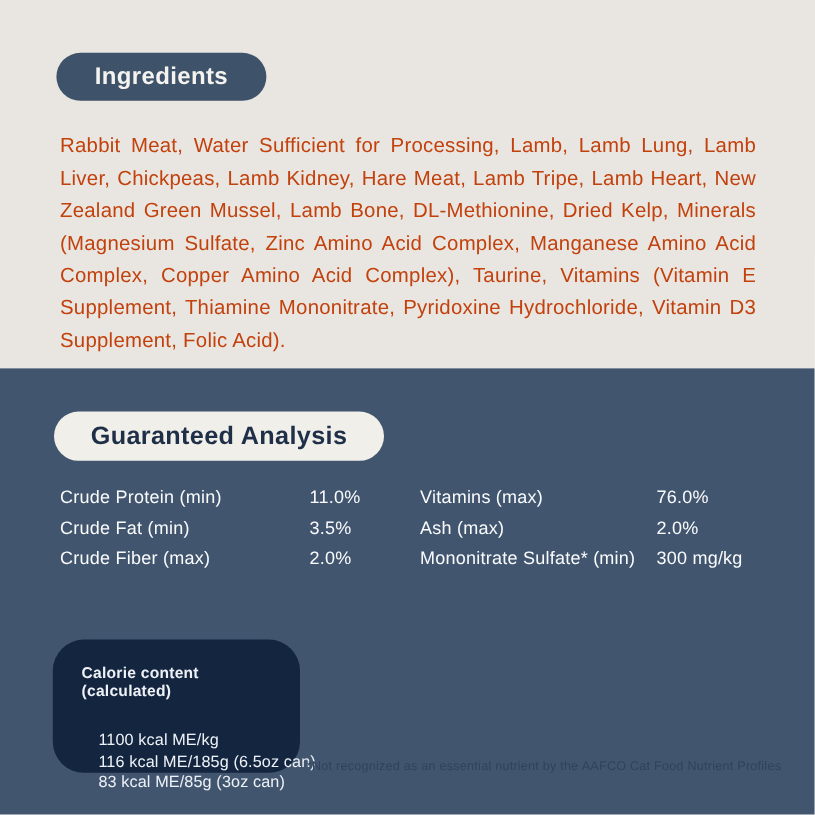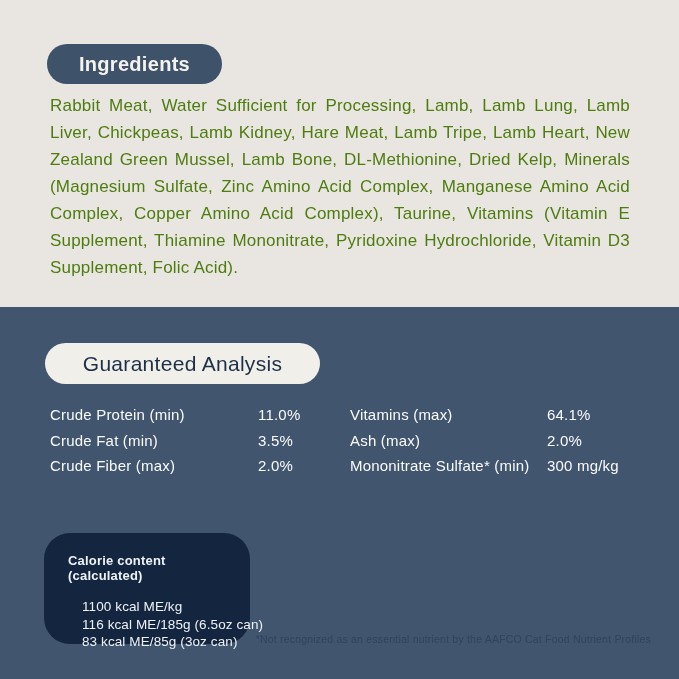--- a/index.html
+++ b/index.html
@@ -35,24 +35,24 @@
     width: 175px; height: 40px;
     background: #3e5269;
     border-radius: 20px;
     color: #f4f3f0;
     font-size: 20px;
     font-weight: 700;
     letter-spacing: 0.3px;
   }
   .ingredients-text {
     position: absolute;
-    left: 50px; top: 92px;
+    left: 50px; top: 108px;
     width: 580px;
     margin: 0;
-    color: #4d7c0f;
+    color: #c2410c;
     font-size: 17px;
     line-height: 27px;
     letter-spacing: 0.2px;
     text-align: justify;
     text-align-last: left;
   }
 
   
   .analysis-section {
     position: absolute;
@@ -60,21 +60,21 @@
     width: 679px; height: 372px;
     background: #41556f;
   }
   .pill-light {
     left: 45px; top: 36px; 
     width: 275px; height: 41px;
     background: #f1efea;
     border-radius: 21px;
     color: #1e2f47;
     font-size: 21px;
-    font-weight: 400;
+    font-weight: 700;
     letter-spacing: 0.3px;
   }
 
   .analysis-grid {
     position: absolute;
     left: 50px; top: 99px; 
     width: 592px;
     display: grid;
     grid-template-columns: 208px 92px 197px 1fr;
     grid-auto-rows: 25.5px;
@@ -92,21 +92,21 @@
     box-sizing: border-box;
     background: #142540;
     border-radius: 26px;
     padding: 20px 18px 0 24px;
     color: #eef2f7;
   }
   .calorie-title {
     font-size: 13px;
     font-weight: 700;
     letter-spacing: 0.2px;
-    margin-bottom: 15px;
+    margin-bottom: 25px;
   }
   .calorie-lines {
     font-size: 13.5px;
     font-weight: 500;
     line-height: 17.5px;
     letter-spacing: 0.1px;
     white-space: nowrap;
     margin-left: 14px;
   }
 
@@ -133,21 +133,21 @@
 
   <section class="analysis-section">
     <div class="pill pill-light">
       <span>Guaranteed Analysis</span>
     </div>
 
     <div class="analysis-grid">
       <div class="cell">Crude Protein (min)</div>
       <div class="cell">11.0%</div>
       <div class="cell">Vitamins (max)</div>
-      <div class="cell">64.1%</div>
+      <div class="cell">76.0%</div>
 
       <div class="cell">Crude Fat (min)</div>
       <div class="cell">3.5%</div>
       <div class="cell">Ash (max)</div>
       <div class="cell">2.0%</div>
 
       <div class="cell">Crude Fiber (max)</div>
       <div class="cell">2.0%</div>
       <div class="cell">Mononitrate Sulfate* (min)</div>
       <div class="cell">300 mg/kg</div>

